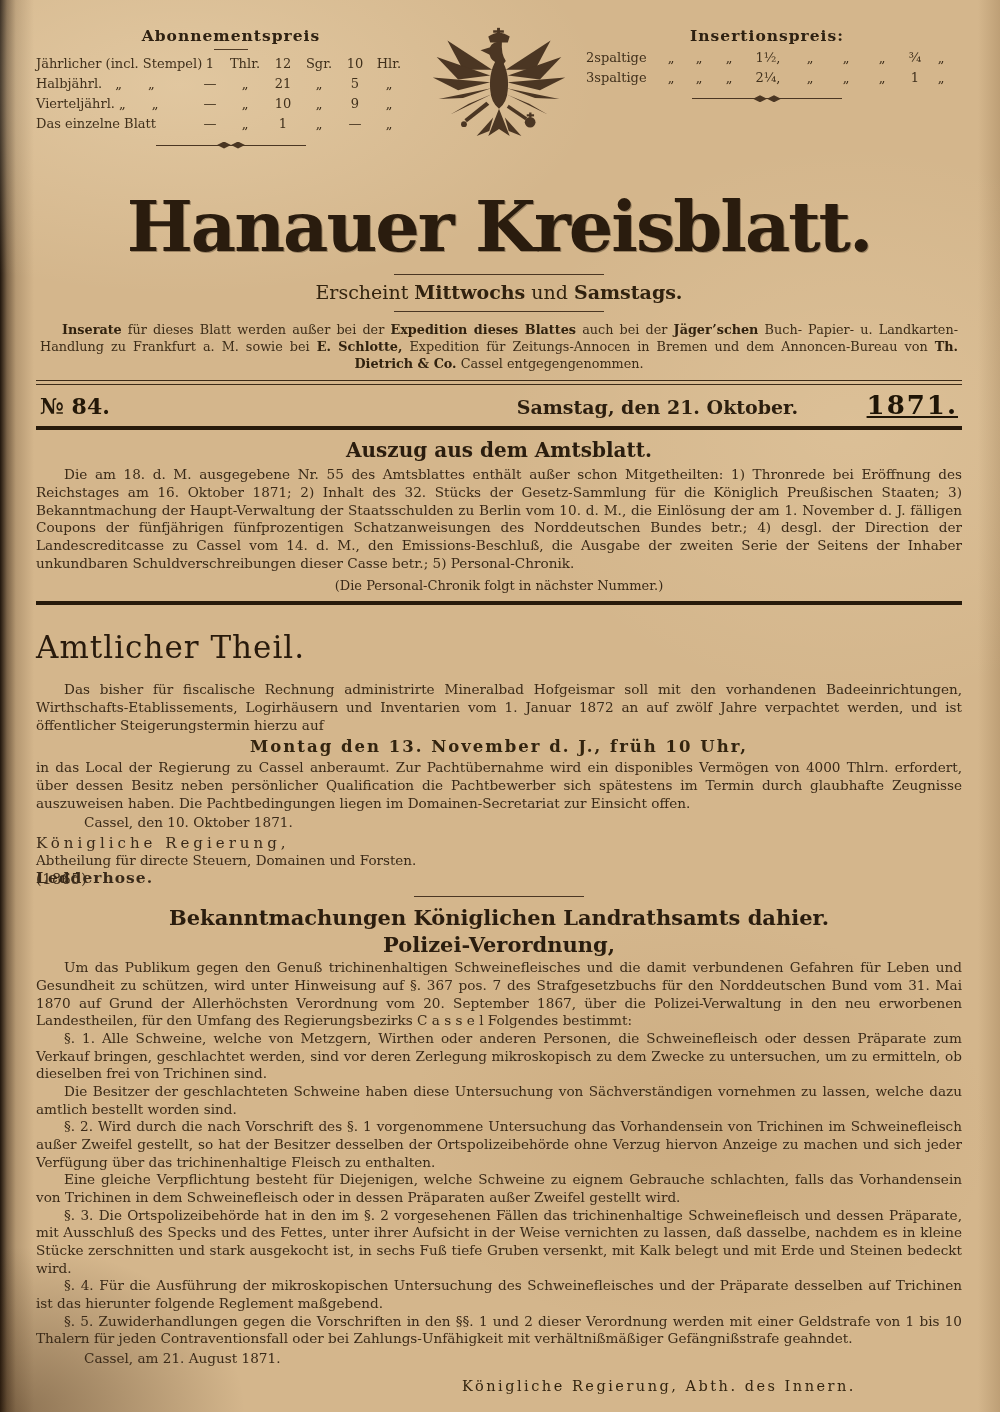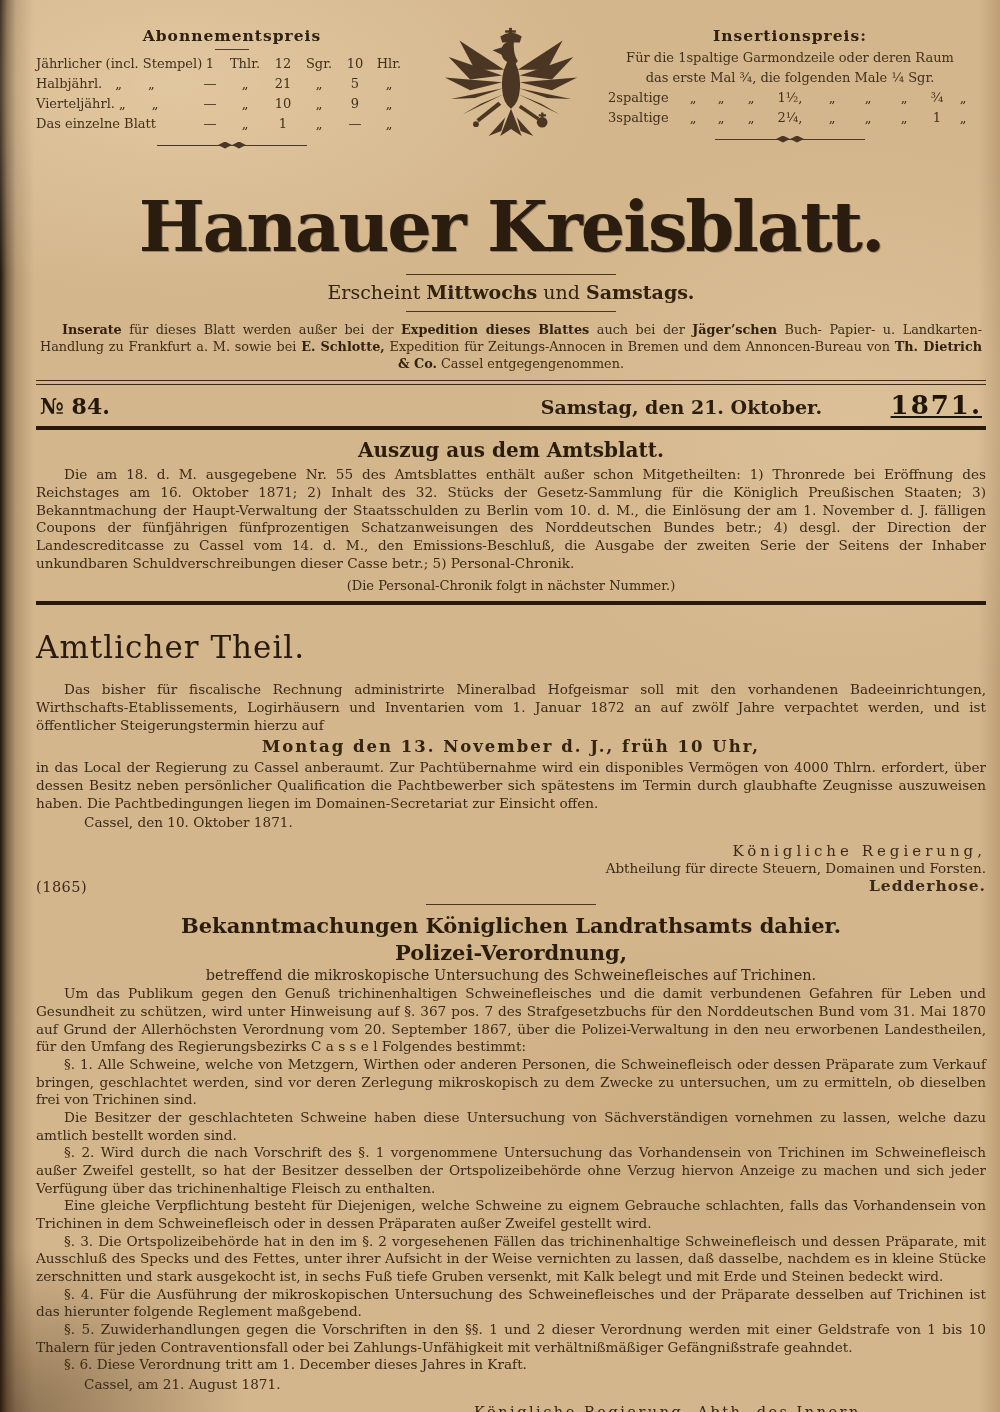--- a/index.html
+++ b/index.html
@@ -1,19 +1,19 @@
 <!DOCTYPE html>
 <html><head>
 <meta charset="utf-8">
 <style>
   html,body{margin:0;padding:0;}
   body{width:1000px;height:1412px;overflow:hidden;font-family:"DejaVu Serif","Liberation Serif",serif;}
   .page{
     position:relative;width:1000px;height:1412px;box-sizing:border-box;
-    padding:24px 14px 0 36px;
+    padding:24px 38px 0 36px;
     color:#3a2a19;
     background-color:#d4b68c;
     background-image:
       radial-gradient(ellipse 600px 300px at 18% 6%, rgba(255,238,205,0.30), transparent 70%),
       radial-gradient(ellipse 500px 400px at 85% 30%, rgba(255,236,200,0.18), transparent 70%),
       radial-gradient(ellipse 420px 300px at 70% 80%, rgba(150,110,60,0.14), transparent 70%),
       radial-gradient(ellipse 300px 220px at 2% 100%, rgba(60,38,18,0.45), transparent 75%),
       linear-gradient(90deg, rgba(22,13,6,0.95) 0px, rgba(48,30,14,0.55) 7px, rgba(70,46,22,0.22) 16px, rgba(70,46,22,0.0) 34px),
       linear-gradient(270deg, rgba(110,78,40,0.22) 0px, rgba(110,78,40,0.0) 22px);
   }
@@ -49,21 +49,21 @@
   .year{width:160px;text-align:right;font-size:26px;font-weight:bold;letter-spacing:2px;color:#1f1506;text-decoration:underline;}
   .heavy-rule{height:4px;background:#271a0b;}
   
   .h-article{text-align:center;font-size:20px;font-weight:bold;margin:8px 0 4px;color:#2b1d0e;}
   .h-big{text-align:left;font-size:31px;font-weight:normal;margin:24px 0 16px;color:#281a0c;letter-spacing:1px;}
   .p{font-size:13.6px;line-height:1.3;text-align:justify;text-indent:28px;margin:0;color:#3a2a18;}
   .p-noindent{font-size:13.6px;line-height:1.3;text-align:justify;text-indent:0;margin:0;color:#3a2a18;}
   .note{text-align:center;font-size:13px;margin:6px 0 8px;}
   .center-line{text-align:center;font-size:16.5px;font-weight:bold;letter-spacing:2px;margin:3px 0;color:#33240f;}
   .place{font-size:13.6px;margin:2px 0 0;text-indent:48px;}
-  .sig-block{position:relative;text-align:right;margin-top:12px;}
+  .sig-block{position:relative;text-align:left;margin-top:4px;}
   .sig1{font-size:15px;letter-spacing:4px;}
   .sig2{font-size:13.5px;}
   .sig3{font-size:15.5px;font-weight:bold;letter-spacing:1px;}
   .ref{position:absolute;left:0;bottom:0;font-size:14.5px;letter-spacing:0.5px;}
   .h-sub{text-align:center;font-size:21px;font-weight:bold;margin:8px 0 2px;color:#2b1d0e;}
   .h-sub2{text-align:center;font-size:21px;font-weight:bold;margin:2px 0 2px;color:#2b1d0e;}
   .subject{text-align:center;font-size:14.5px;margin:0 0 2px;}
   .final-sig{display:block;width:fit-content;margin:12px auto 0;transform:translateX(160px);
     font-size:14.5px;letter-spacing:2.5px;color:#33240f;}
   b{color:#31220f;}
@@ -140,24 +140,20 @@
           <path d="M85 80 L104 93 l-2 3 L83 83 z"></path>
           <circle cx="107" cy="98" r="5.5"></circle>
           <rect x="106" y="88" width="2.4" height="5"></rect>
           <rect x="103.5" y="89.8" width="7.5" height="2.2"></rect>
         </g>
       </svg>
     </div>
 
     <div class="price-block">
       <div class="price-title">Insertionspreis:</div>
-      <div class="ins-lines">
-        <div>Für die 1spaltige Garmondzeile oder deren Raum</div>
-        <div>das erste Mal ¾, die folgenden Male ¼ Sgr.</div>
-      </div>
       <div class="ins-grid">
         <span class="lbl">2spaltige</span>
           <span>„</span>
           <span>„</span>
           <span>„</span>
           <span>1½,</span>
           <span>„</span>
           <span>„</span>
           <span>„</span>
           <span>¾</span>
@@ -213,28 +209,26 @@
       <div class="sig2">Abtheilung für directe Steuern, Domainen und Forsten.</div>
       <div class="sig3">Ledderhose.</div>
       <span class="ref">(1865)</span>
     </div>
     <div class="short-rule" style="width:170px;margin-top:9px;margin-bottom:4px;"></div>
   </div>
 
   <div>
     <div class="h-sub">Bekanntmachungen Königlichen Landrathsamts dahier.</div>
     <div class="h-sub2">Polizei-Verordnung,</div>
-    <div class="subject">betreffend die mikroskopische Untersuchung des Schweinefleisches auf Trichinen.</div>
     <p class="p">Um das Publikum gegen den Genuß trichinenhaltigen Schweinefleisches und die damit verbundenen Gefahren für Leben und Gesundheit zu schützen, wird unter Hinweisung auf §. 367 pos. 7 des Strafgesetzbuchs für den Norddeutschen Bund vom 31. Mai 1870 auf Grund der Allerhöchsten Verordnung vom 20. September 1867, über die Polizei-Verwaltung in den neu erworbenen Landestheilen, für den Umfang des Regierungsbezirks C a s s e l Folgendes bestimmt:</p>
     <p class="p">§. 1.  Alle Schweine, welche von Metzgern, Wirthen oder anderen Personen, die Schweinefleisch oder dessen Präparate zum Verkauf bringen, geschlachtet werden, sind vor deren Zerlegung mikroskopisch zu dem Zwecke zu untersuchen, um zu ermitteln, ob dieselben frei von Trichinen sind.</p>
     <p class="p">Die Besitzer der geschlachteten Schweine haben diese Untersuchung von Sächverständigen vornehmen zu lassen, welche dazu amtlich bestellt worden sind.</p>
     <p class="p">§. 2.  Wird durch die nach Vorschrift des §. 1 vorgenommene Untersuchung das Vorhandensein von Trichinen im Schweinefleisch außer Zweifel gestellt, so hat der Besitzer desselben der Ortspolizeibehörde ohne Verzug hiervon Anzeige zu machen und sich jeder Verfügung über das trichinenhaltige Fleisch zu enthalten.</p>
     <p class="p">Eine gleiche Verpflichtung besteht für Diejenigen, welche Schweine zu eignem Gebrauche schlachten, falls das Vorhandensein von Trichinen in dem Schweinefleisch oder in dessen Präparaten außer Zweifel gestellt wird.</p>
     <p class="p">§. 3.  Die Ortspolizeibehörde hat in den im §. 2 vorgesehenen Fällen das trichinenhaltige Schweinefleisch und dessen Präparate, mit Ausschluß des Specks und des Fettes, unter ihrer Aufsicht in der Weise vernichten zu lassen, daß dasselbe, nachdem es in kleine Stücke zerschnitten und stark ausgekocht ist, in sechs Fuß tiefe Gruben versenkt, mit Kalk belegt und mit Erde und Steinen bedeckt wird.</p>
     <p class="p">§. 4.  Für die Ausführung der mikroskopischen Untersuchung des Schweinefleisches und der Präparate desselben auf Trichinen ist das hierunter folgende Reglement maßgebend.</p>
     <p class="p">§. 5.  Zuwiderhandlungen gegen die Vorschriften in den §§. 1 und 2 dieser Verordnung werden mit einer Geldstrafe von 1 bis 10 Thalern für jeden Contraventionsfall oder bei Zahlungs-Unfähigkeit mit verhältnißmäßiger Gefängnißstrafe geahndet.</p>
-    <p class="p">§. 6.  Diese Verordnung tritt am 1. December dieses Jahres in Kraft.</p>
     <p class="place">Cassel, am 21. August 1871.</p>
     <span class="final-sig">Königliche Regierung, Abth. des Innern.</span>
 
   </div>
 
 </div>
 
 </body></html>

